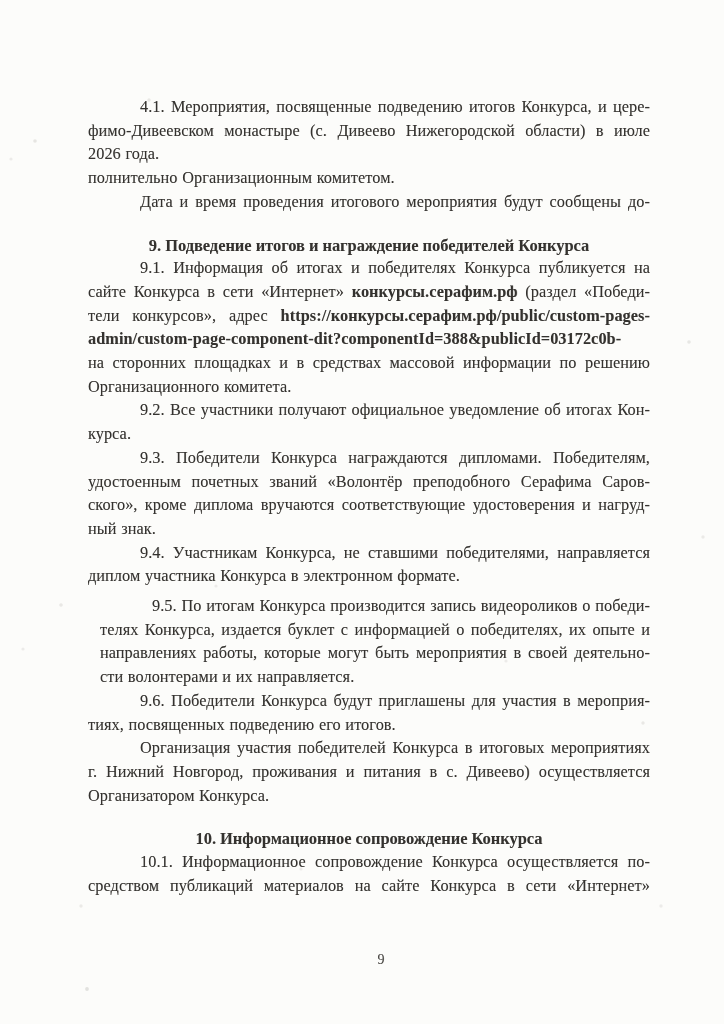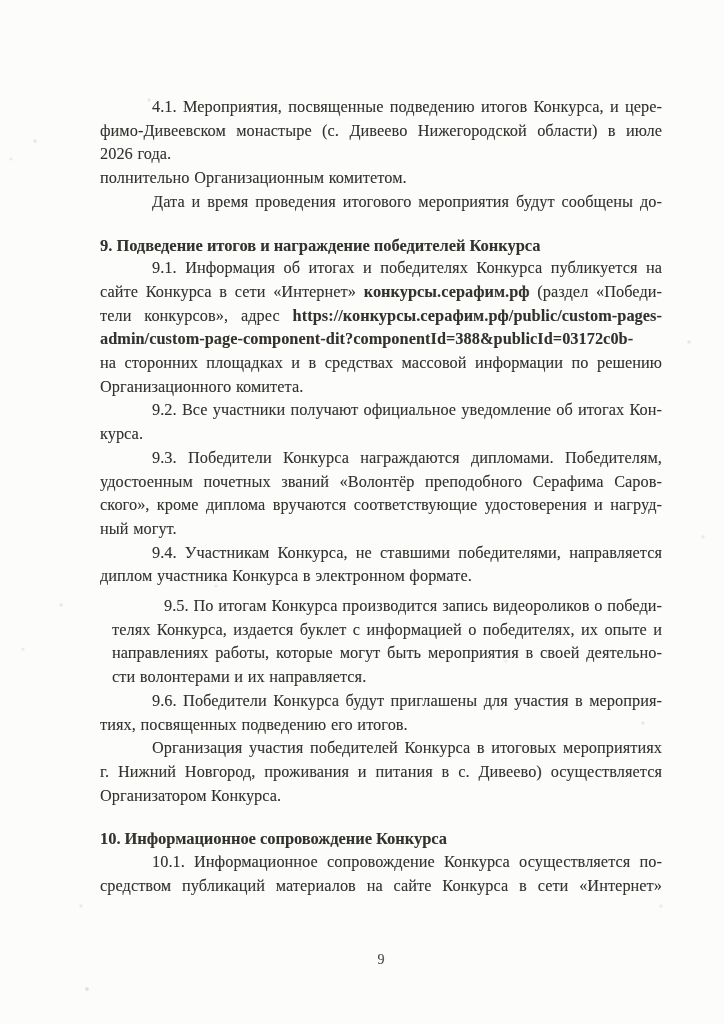--- a/index.html
+++ b/index.html
@@ -6,34 +6,34 @@
   .page{
     position:relative;
     width:724px;height:1024px;
     margin:0 auto;
     background:var(--paper,#fcfcfa);
     overflow:hidden;
     font-family:"Liberation Serif","DejaVu Serif",serif;
     color:var(--ink,#34322f);
   }
   .content{
-    position:absolute;left:100px;top:96px;width:562px;
+    position:absolute;left:88px;top:96px;width:562px;
     text-shadow:.3px .3px .4px rgba(84,80,74,.35);
   }
   .line{
     font-size:16.2px;line-height:23.7px;
     text-align:justify;text-align-last:justify;
     letter-spacing:.1px;
     word-spacing:.5px;
   }
   .line.first{text-indent:52px;}
   .line.last{text-align-last:left;}
   .heading{
     font-weight:bold;font-size:16.4px;line-height:23.7px;
-    margin-top:19px;
+    text-align:center;margin-top:19px;
   }
   .para{margin:0;}
   .para.gap-sm{margin-top:6px;margin-left:12px;}
   b{font-weight:bold;}
   .pagenum{
     position:absolute;left:100px;width:562px;top:952px;
     text-align:center;font-size:14px;color:#4a4845;
     text-shadow:.3px .3px .4px rgba(84,80,74,.35);
   }
   
@@ -83,21 +83,21 @@
         <div class="line last">Организационного комитета.</div>
       </div>
       <div class="para">
         <div class="line first">9.2. Все участники получают официальное уведомление об итогах Кон-</div>
         <div class="line last">курса.</div>
       </div>
       <div class="para">
         <div class="line first">9.3. Победители Конкурса награждаются дипломами. Победителям,</div>
         <div class="line">удостоенным почетных званий «Волонтёр преподобного Серафима Саров-</div>
         <div class="line">ского», кроме диплома вручаются соответствующие удостоверения и нагруд-</div>
-        <div class="line last">ный могут.</div>
+        <div class="line last">ный знак.</div>
       </div>
       <div class="para">
         <div class="line first">9.4. Участникам Конкурса, не ставшими победителями, направляется</div>
         <div class="line last">диплом участника Конкурса в электронном формате.</div>
       </div>
       <div class="para gap-sm">
         <div class="line first">9.5. По итогам Конкурса производится запись видеороликов о победи-</div>
         <div class="line">телях Конкурса, издается буклет с информацией о победителях, их опыте и</div>
         <div class="line">направлениях работы, которые могут быть мероприятия в своей деятельно-</div>
         <div class="line last">сти волонтерами и их направляется.</div>

